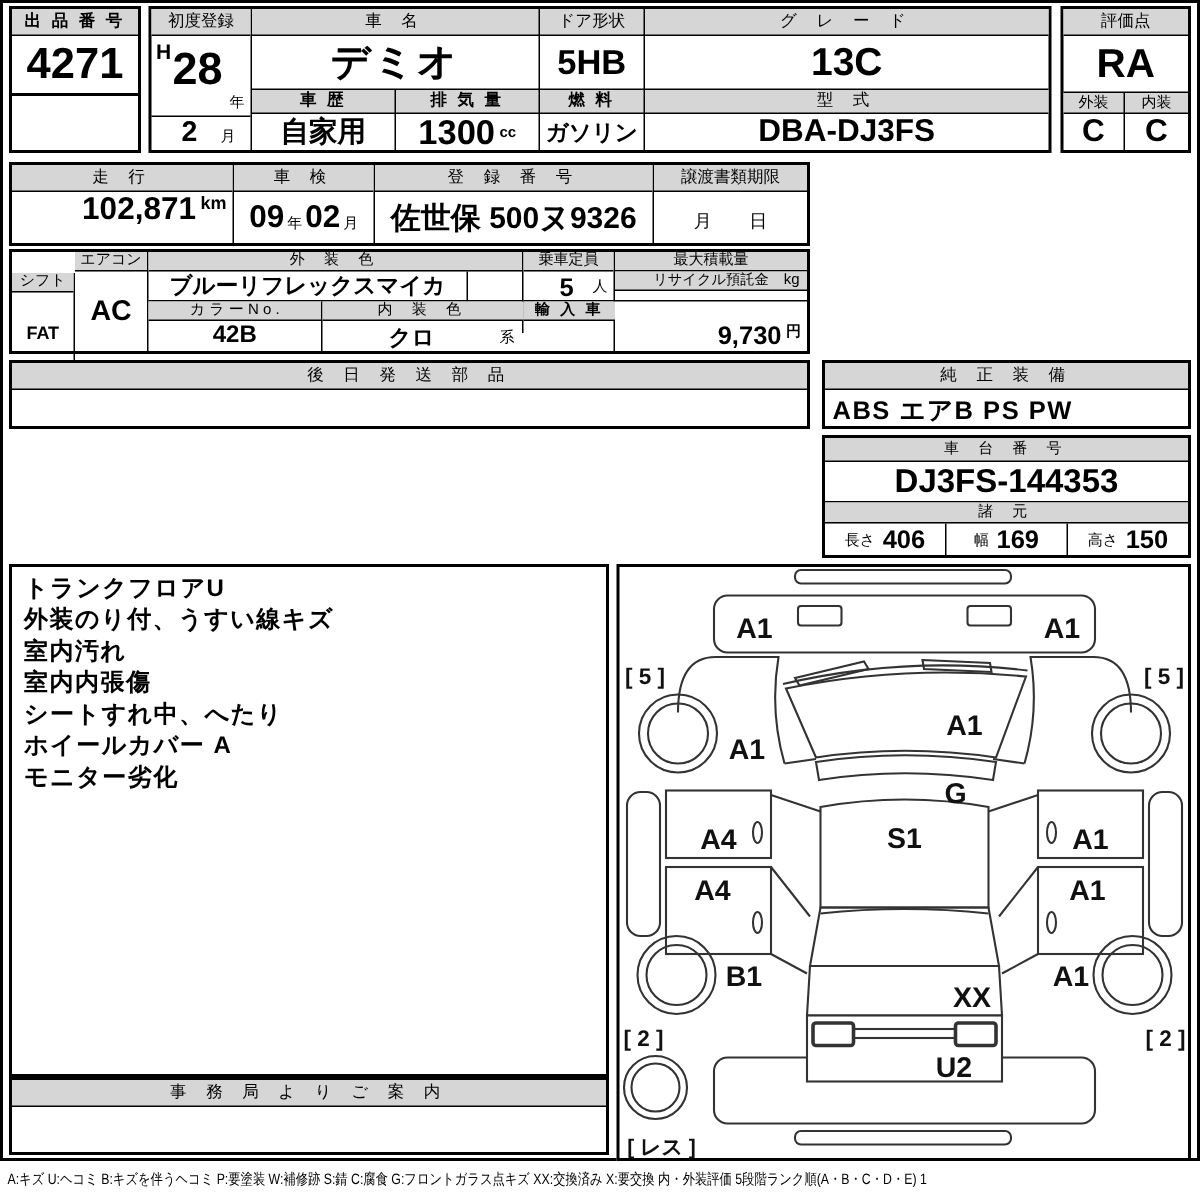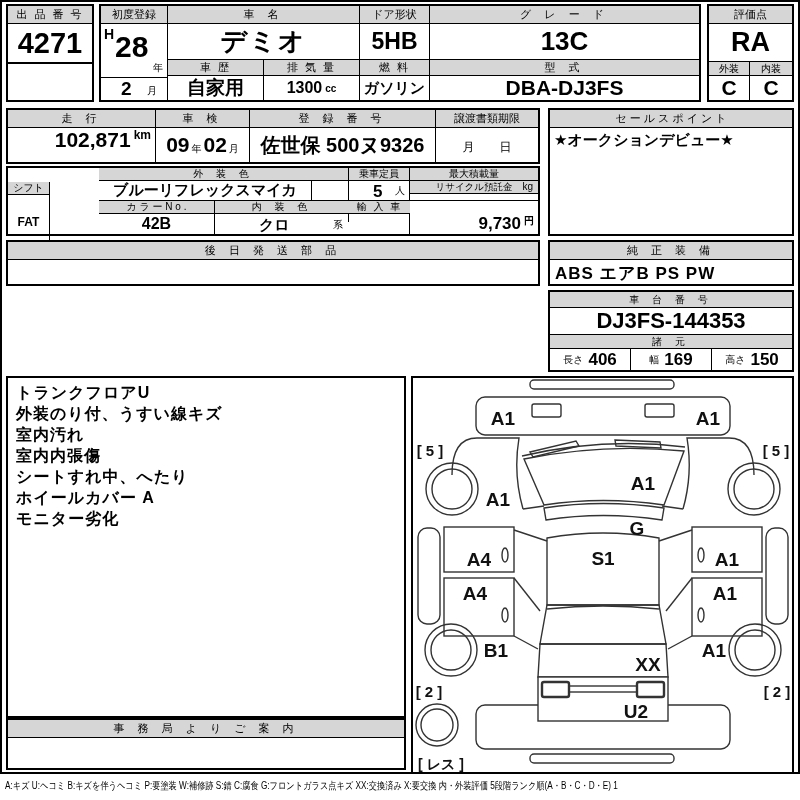--- a/index.html
+++ b/index.html
@@ -6,21 +6,21 @@
   .sheet{position:relative;width:800px;height:800px;background:#fff;color:#000;
          font-family:"Liberation Sans","DejaVu Sans",sans-serif;overflow:hidden;}
   .frame{position:absolute;left:0;top:0;width:796px;height:770px;border:2px solid #000;}
   .box{position:absolute;border:2px solid #000;box-sizing:border-box;background:#fff;}
   .abs{position:absolute;box-sizing:border-box;}
   .hdr{background:#d6d6d6;font-size:11px;text-align:center;line-height:17px;height:18px;
        border-bottom:1px solid #000;overflow:hidden;white-space:nowrap;box-sizing:border-box;}
   .hdr13{background:#d6d6d6;font-size:10px;text-align:center;line-height:12px;height:13px;
        border-bottom:1px solid #000;overflow:hidden;white-space:nowrap;box-sizing:border-box;}
   .sp{letter-spacing:5px;}
-  .sp2{letter-spacing:2px;}
+  .sp2{letter-spacing:2px;font-weight:bold;}
   .b{font-weight:bold;}
   .ctr{display:flex;align-items:center;justify-content:center;}
   .rgt{display:flex;justify-content:flex-end;}
   .brd-r{border-right:1px solid #000;}
   .brd-b{border-bottom:1px solid #000;}
   .unit{font-size:10px;font-weight:bold;margin-left:3px;}
   .mini{font-size:10px;}
   svg text{font-family:"Liberation Sans","DejaVu Sans",sans-serif;}
   .noteline{font-weight:bold;font-size:16px;line-height:21px;letter-spacing:1px;white-space:nowrap;}
 </style>
@@ -50,21 +50,21 @@
         <span class="abs mini" style="right:10px;bottom:2px">月</span>
       </div>
     </div>
 
     <div class="hdr sp abs" style="left:67px;top:0;width:192px;border-right:1px solid #000">車  名</div>
     <div class="abs ctr b brd-r brd-b" style="left:67px;top:18px;width:192px;height:36px;font-size:26px;letter-spacing:2px">デミオ</div>
     <div class="hdr sp2 abs" style="left:67px;top:54px;width:96px;height:16px;line-height:15px;border-right:1px solid #000">車 歴</div>
     <div class="hdr sp2 abs" style="left:163px;top:54px;width:96px;height:16px;line-height:15px;border-right:1px solid #000">排 気 量</div>
     <div class="abs ctr b brd-r" style="left:67px;top:70px;width:96px;height:24px;font-size:19px">自家用</div>
     <div class="abs ctr brd-r" style="left:163px;top:70px;width:96px;height:24px">
-      <span class="b" style="font-size:16px">1300</span>
+      <span class="b" style="font-size:23px">1300</span>
       <span class="unit">cc</span>
     </div>
 
     <div class="hdr abs" style="left:259px;top:0;width:70px;border-right:1px solid #000">ドア形状</div>
     <div class="abs ctr b brd-r brd-b" style="left:259px;top:18px;width:70px;height:36px;font-size:23px">5HB</div>
     <div class="hdr sp2 abs" style="left:259px;top:54px;width:70px;height:16px;line-height:15px;border-right:1px solid #000">燃 料</div>
     <div class="abs ctr b brd-r" style="left:259px;top:70px;width:70px;height:24px;font-size:15px">ガソリン</div>
 
     <div class="hdr sp abs" style="left:329px;top:0;width:269px">グ レ ー ド</div>
     <div class="abs ctr b brd-b" style="left:329px;top:18px;width:269px;height:36px;font-size:26px">13C</div>
@@ -108,20 +108,24 @@
         <span>月</span>
         <span>日</span>
       </div>
     </div>
   </div>
 
   <div class="box" style="left:6px;top:166px;width:534px;height:70px">
     <div class="abs brd-r" style="left:0;top:14px;width:42px;height:66px">
       <div class="hdr13">シフト</div>
       <div class="ctr b" style="height:53px;font-size:12px">FAT</div>
+    </div>
+    <div class="abs brd-r" style="left:42px;top:0;width:49px;height:66px">
+      <div class="hdr13">エアコン</div>
+      <div class="ctr b" style="height:53px;font-size:19px">AC</div>
     </div>
     <div class="abs brd-r" style="left:91px;top:0;width:250px;height:54px">
       <div class="hdr13 sp">外 装 色</div>
       <div class="abs ctr b brd-r brd-b" style="left:0;top:13px;width:213px;height:20px;font-size:15px">ブルーリフレックスマイカ</div>
       <div class="abs brd-b" style="left:213px;top:13px;width:37px;height:20px"></div>
       <div class="hdr13 abs brd-r" style="left:0;top:33px;width:116px">カ ラ ー N o .</div>
       <div class="hdr13 abs sp" style="left:116px;top:33px;width:134px">内 装 色</div>
       <div class="abs ctr b brd-r" style="left:0;top:46px;width:116px;height:20px;font-size:16px">42B</div>
       <div class="abs" style="left:116px;top:46px;width:134px;height:20px">
         <span class="abs b" style="left:44px;top:2px;font-size:15px">クロ</span>
@@ -141,24 +145,20 @@
       <div class="hdr13">最大積載量</div>
       <div class="abs brd-b rgt mini" style="left:0;top:13px;width:128px;height:20px;padding-right:5px">kg</div>
       <div class="hdr13" style="font-size:9.5px">リサイクル預託金</div>
       <div class="abs rgt" style="left:0;top:46px;width:128px;height:20px;padding-right:4px">
         <span class="b" style="font-size:17px">9,730</span>
         <span class="unit">円</span>
       </div>
     </div>
   </div>
 
-  <div class="box" style="left:548px;top:108px;width:246px;height:128px">
-    <div class="hdr">セ ー ル ス ポ イ ン ト</div>
-    <div class="b" style="padding:3px 4px;font-size:15px">★オークションデビュー★</div>
-  </div>
 
   <div class="box" style="left:6px;top:240px;width:534px;height:46px">
     <div class="hdr sp">後 日 発 送 部 品</div>
     <div></div>
   </div>
 
   <div class="box" style="left:548px;top:240px;width:246px;height:46px">
     <div class="hdr sp">純 正 装 備</div>
     <div class="b" style="padding:2px 5px;font-size:17px;letter-spacing:1px">ABS エアB PS PW</div>
   </div>

